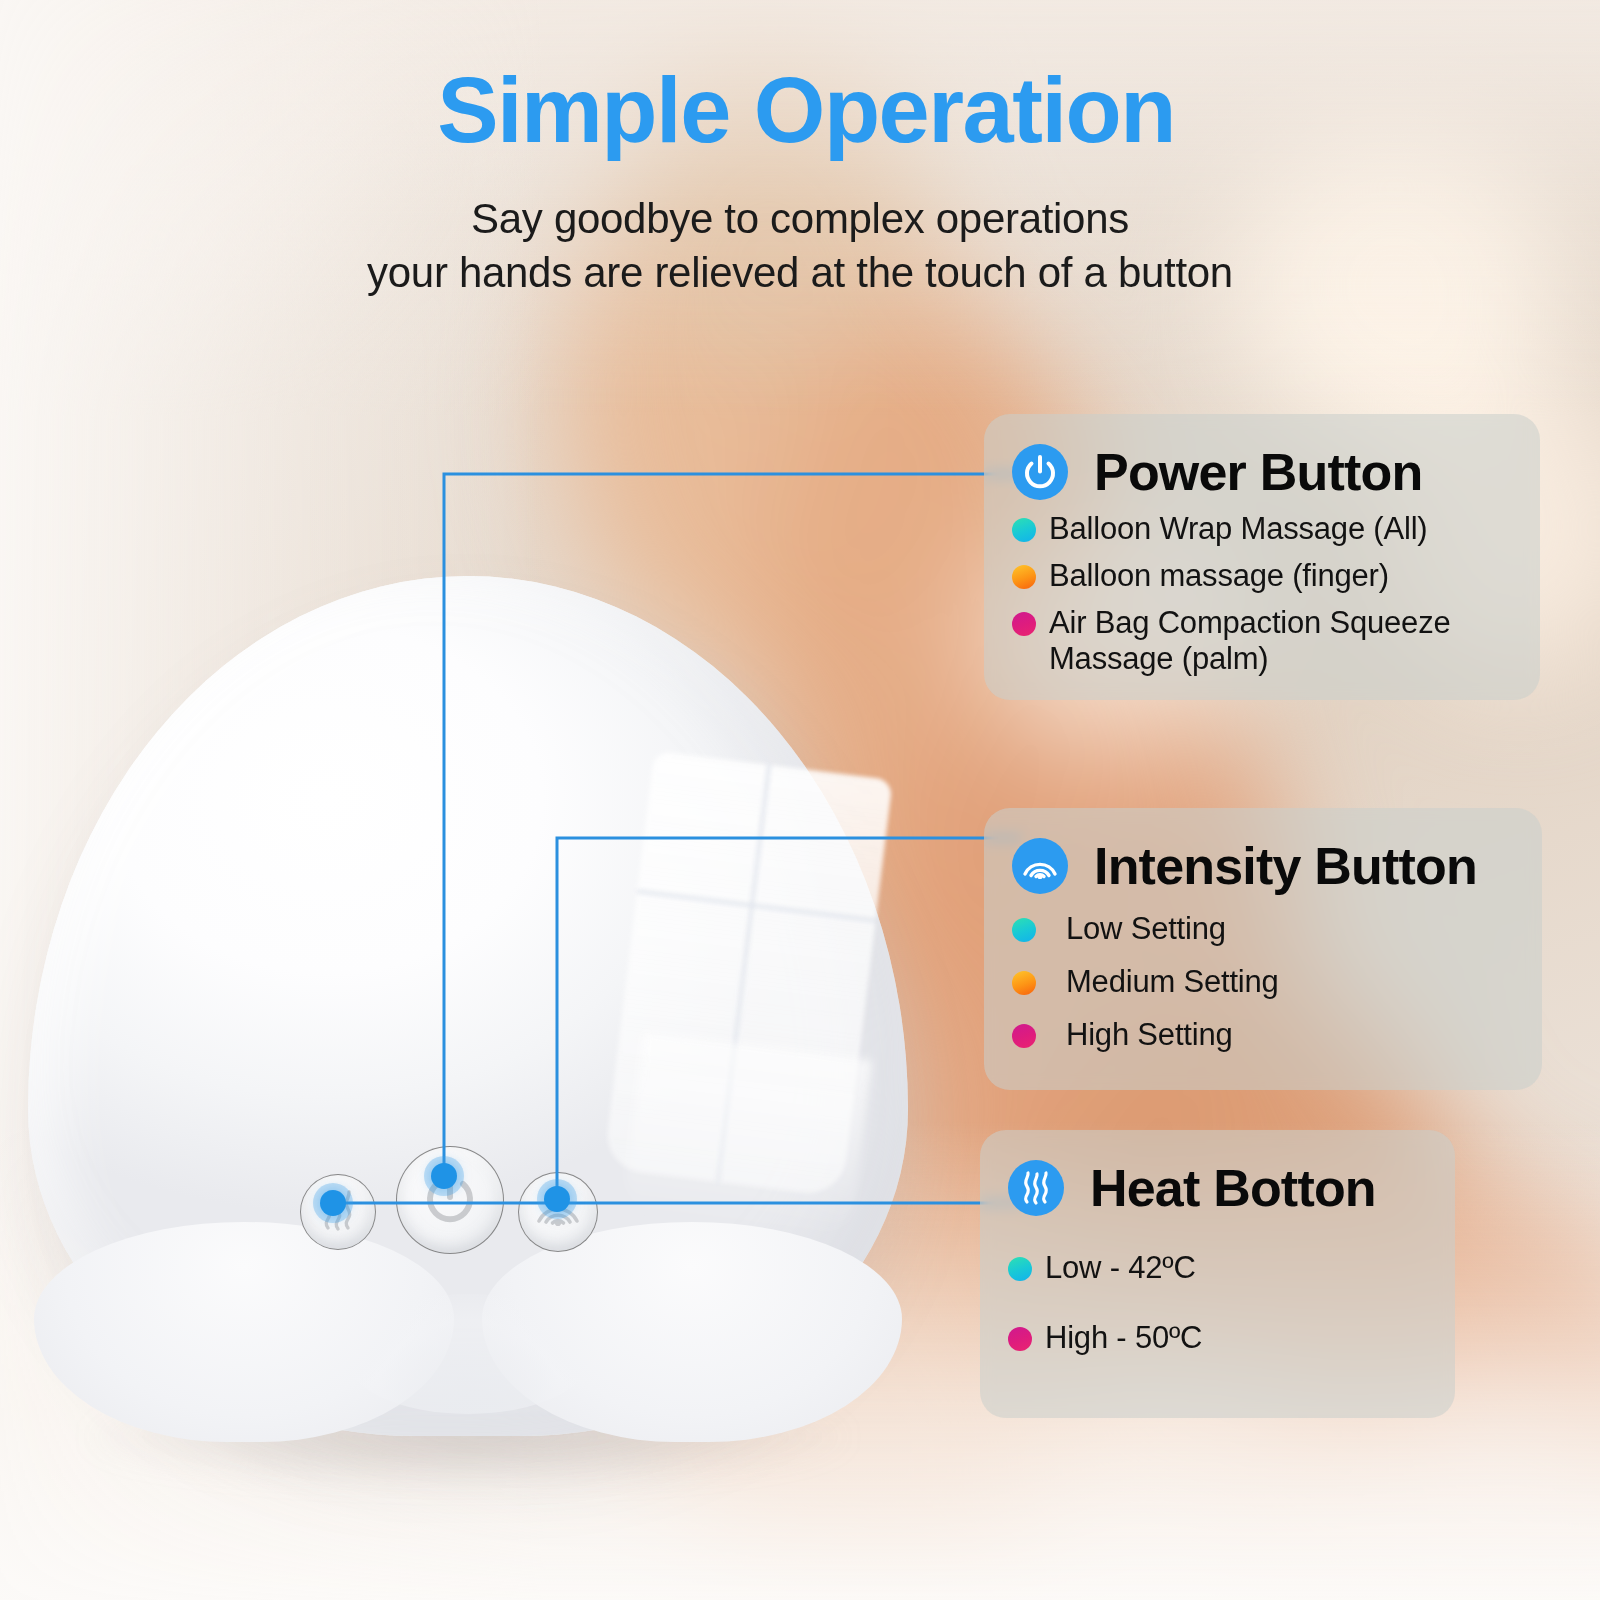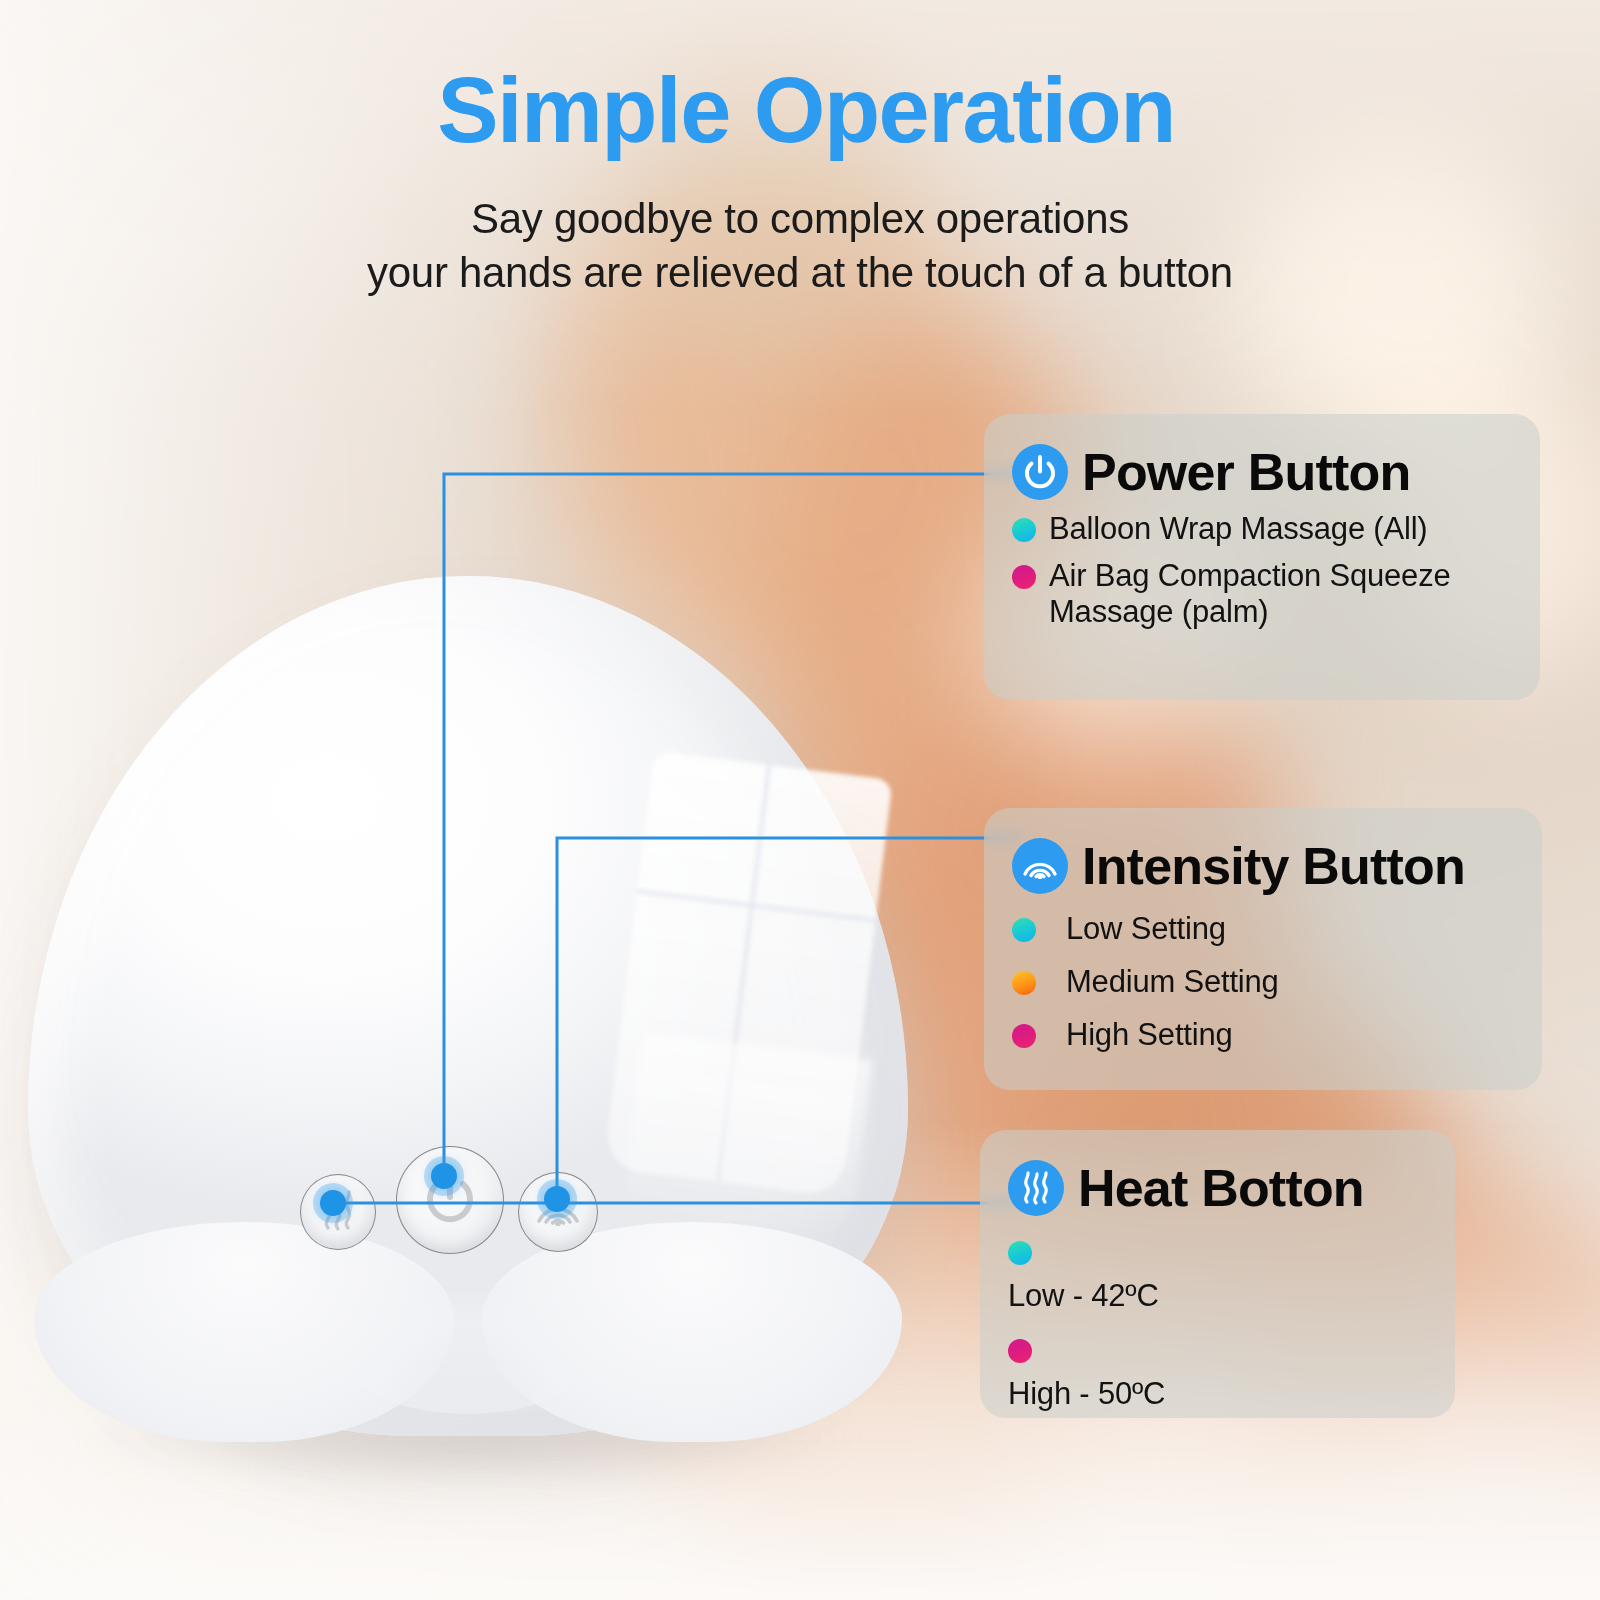--- a/index.html
+++ b/index.html
@@ -235,21 +235,21 @@
     -webkit-backdrop-filter: blur(7px);
     z-index: 8;
   }
   #panel-power     { left: 984px; top: 414px;  width: 556px; height: 286px; }
   #panel-intensity { left: 984px; top: 808px;  width: 558px; height: 282px; }
   #panel-heat      { left: 980px; top: 1130px; width: 475px; height: 288px; }
 
   .panel-head {
     display: flex;
     align-items: center;
-    gap: 14px;
+    gap: 26px;
     margin-bottom: 10px;
   }
 
   .head-badge {
     flex: 0 0 auto;
     width: 56px;
     height: 56px;
     border-radius: 50%;
     background: #2c9bf0;
     display: flex;
@@ -273,21 +273,21 @@
     align-items: flex-start;
     gap: 13px;
     font-size: 31px;
     line-height: 1.16;
     color: #121212;
     letter-spacing: -0.2px;
     margin-top: 12px;
   }
   #panel-power .bullet { margin-top: 11px; }
   #panel-intensity .bullet { margin-top: 17px; gap: 30px; }
-  #panel-heat .bullet { margin-top: 18px; flex-direction: column; }
+  #panel-heat .bullet { margin-top: 34px; }
 
   .bullet .dot {
     flex: 0 0 auto;
     width: 24px;
     height: 24px;
     border-radius: 50%;
     margin-top: 7px;
   }
   .dot.teal    { background: linear-gradient(160deg, #2ee0b2 0%, #19c9d6 52%, #12b2ec 100%); }
   .dot.orange  { background: linear-gradient(160deg, #ffc62c 0%, #fd9415 55%, #f8620e 100%); }
@@ -394,20 +394,24 @@
         </svg>
       </span>
       <span class="panel-title">Power Button</span>
     </div>
     <ul class="bullets">
       <li class="bullet">
         <span class="dot teal"></span>
         <span class="txt">Balloon Wrap Massage (All)</span>
       </li>
       <li class="bullet">
+        <span class="dot orange"></span>
+        <span class="txt">Balloon massage (finger)</span>
+      </li>
+      <li class="bullet">
         <span class="dot magenta"></span>
         <span class="txt">Air Bag Compaction Squeeze Massage (palm)</span>
       </li>
     </ul>
   </div>
 
   <div class="panel" id="panel-intensity">
     <div class="panel-head">
       <span class="head-badge">
         <svg width="36" height="32" viewBox="0 0 36 32" fill="none">

